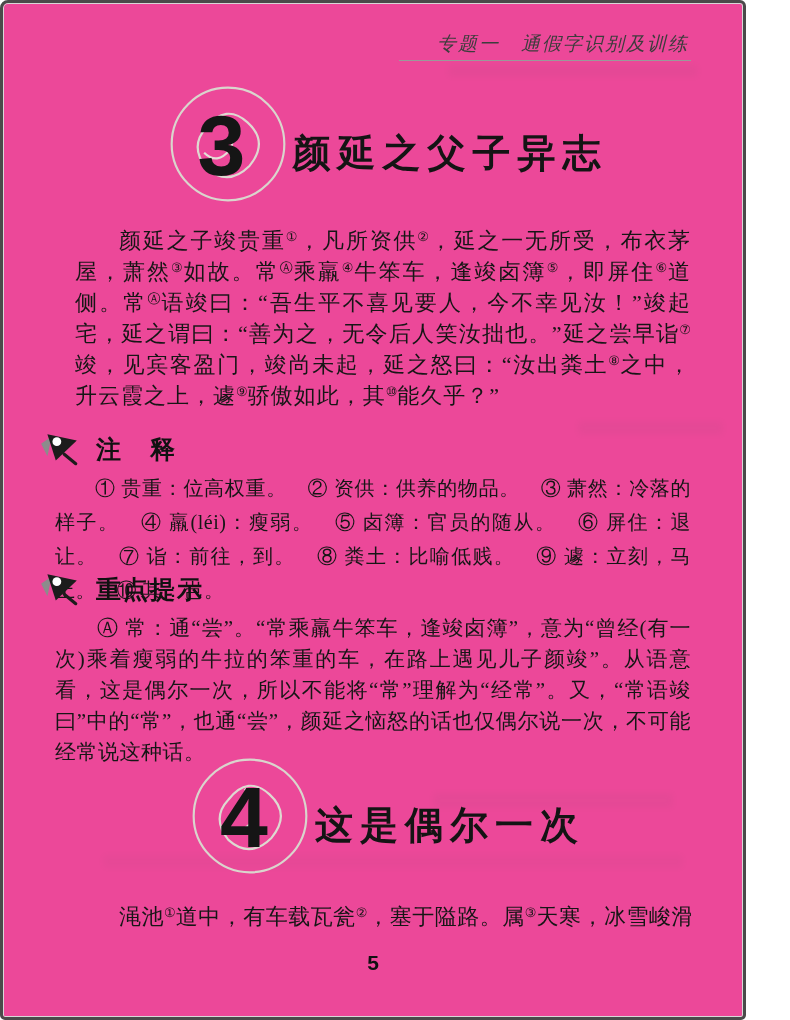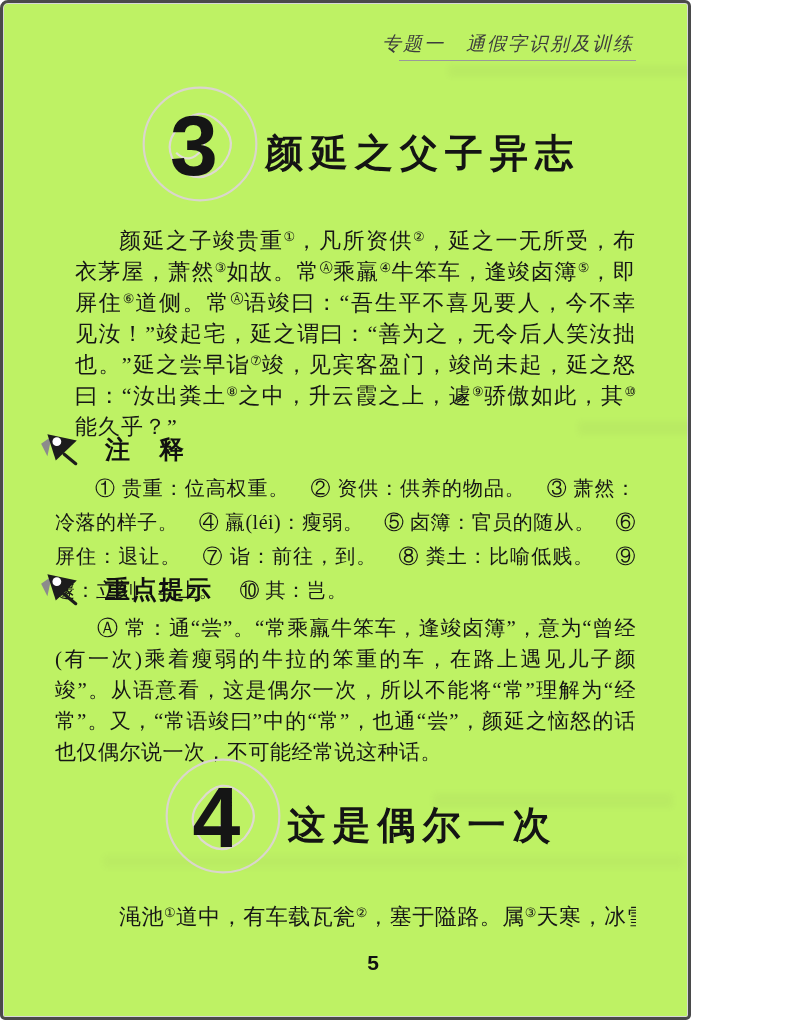--- a/index.html
+++ b/index.html
@@ -1,18 +1,18 @@
 <!DOCTYPE html>
 <html><head>
 <meta charset="utf-8">
 <style>
   html,body{margin:0;padding:0;background:#fff;}
   .page{
-    position:relative;width:691px;height:1020px;box-sizing:border-box;
-    background:#bef264;border:3px solid #4a4a4a;border-radius:8px 6px 5px 5px;
+    position:relative;width:746px;height:1020px;box-sizing:border-box;
+    background:#ec4899;border:3px solid #4a4a4a;border-radius:8px 6px 5px 5px;
     overflow:hidden;color:#1b1b1b;font-family:"Liberation Serif",serif;
     box-shadow:inset 0 0 0 1px #d8d8d8;
   }
   .page-header{
     position:absolute;top:28px;right:54px;font-size:19px;color:#3d3d3d;
     font-style:italic;letter-spacing:2px;font-family:"Liberation Serif",serif;
   }
   .header-rule{position:absolute;top:57px;left:396px;right:52px;height:1px;background:#9a9a9a;}
   .lesson-block{
     position:absolute;left:0;right:0;height:112px;display:flex;
@@ -30,21 +30,21 @@
     position:relative;z-index:1;margin-top:16px;font-family:"Liberation Sans",sans-serif;
     font-weight:700;font-size:38px;letter-spacing:7px;color:#141414;white-space:nowrap;
   }
   .passage{
     position:absolute;left:52px;right:52px;font-size:22px;line-height:31px;
     text-align:justify;text-indent:2em;letter-spacing:1px;color:#161616;margin-left:20px;
   }
   .passage.p3{top:222px;}
   .passage.p4{top:898px;white-space:nowrap;overflow:hidden;letter-spacing:0.5px;}
   sup.mark{font-size:13px;line-height:0;vertical-align:7px;letter-spacing:0;}
-  .section-header{position:absolute;left:36px;display:flex;align-items:center;gap:24px;}
+  .section-header{position:absolute;left:36px;display:flex;align-items:center;gap:15px;}
   .section-header.notes{top:428px;}
   .section-header.kp{top:568px;}
   .brush-icon{width:42px;height:36px;}
   .section-heading{
     font-family:"Liberation Sans",sans-serif;font-weight:700;font-size:25px;
     letter-spacing:2px;color:#111;
   }
   .notes-body{
     position:absolute;top:468px;left:52px;right:52px;font-size:20px;line-height:34px;
     text-align:justify;text-indent:2em;letter-spacing:0.5px;color:#161616;

